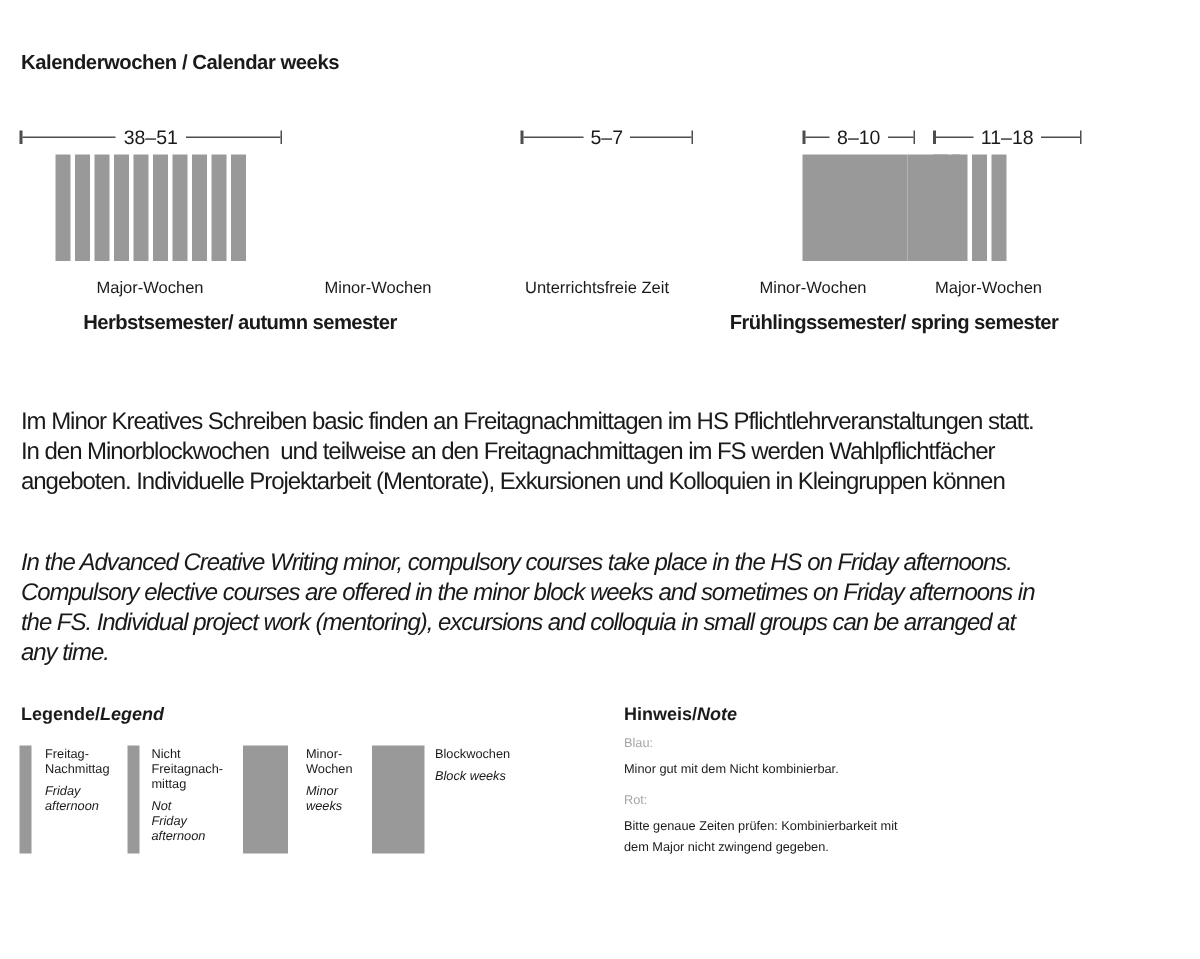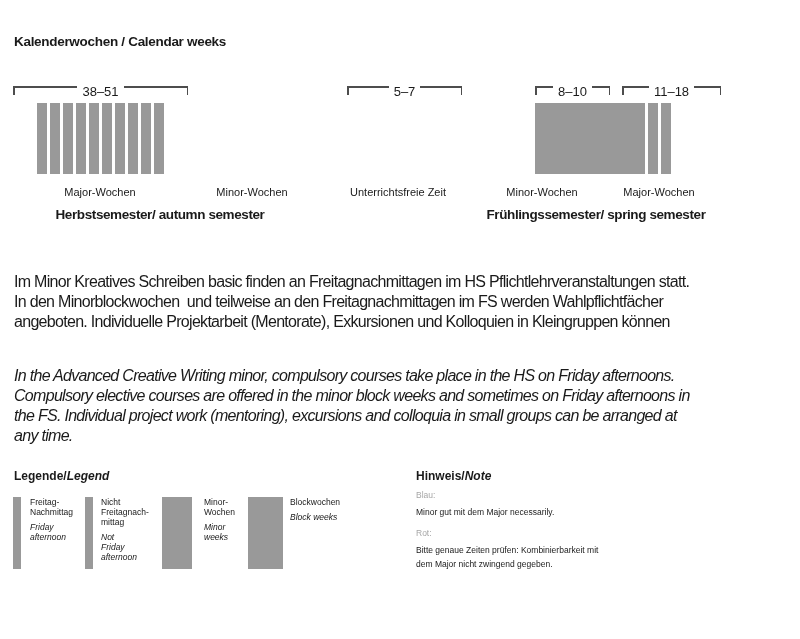--- a/index.html
+++ b/index.html
@@ -9,21 +9,21 @@
     --bracket:#4d4d4d;
   }
   *{margin:0;padding:0;box-sizing:border-box;}
   body{background:#ffffff;font-family:"Liberation Sans","DejaVu Sans",sans-serif;color:var(--text);}
   .page{position:relative;width:800px;height:639px;background:#ffffff;overflow:hidden;}
 
   .page-title{position:absolute;left:14px;top:34px;font-size:13.5px;font-weight:bold;letter-spacing:-0.3px;}
 
   
   .group{position:absolute;top:86px;height:90px;}
-  .bracket{display:flex;height:11px;}
+  .bracket{display:flex;align-items:center;height:11px;}
   .tick{width:1.5px;height:9px;background:var(--bracket);flex:0 0 auto;}
   .bline{flex:1 1 auto;height:1.5px;background:var(--bracket);}
   .range{padding:0 5px;font-size:13px;line-height:11px;white-space:nowrap;}
   .bars{display:flex;margin-top:6px;height:71px;}
   .bars-center{justify-content:center;gap:3px;}
   .bars-justify{justify-content:space-between;}
   .bars-left{justify-content:flex-start;gap:3px;}
   .bar{height:71px;background:var(--bar);flex:0 0 auto;}
   .bar-thin{width:10px;}
   .bar-wide{width:35px;}
@@ -193,21 +193,21 @@
     </div>
   </div>
 
   <div class="section-heading note-heading">
     <span>Hinweis/</span><span class="it">Note</span>
   </div>
 
   <div class="note-col note-col-de">
     <div class="note-label">Blau:</div>
     <div class="note-text">
-        <div>Minor gut mit dem Major necessarily.</div>
+        <div>Minor gut mit dem Nicht kombinierbar.</div>
       </div>
     <div class="note-label">Rot:</div>
     <div class="note-text">
         <div>Bitte genaue Zeiten prüfen: Kombinierbarkeit mit</div>
         <div>dem Major nicht zwingend gegeben.</div>
       </div>
   </div>
 
 
 </div>

